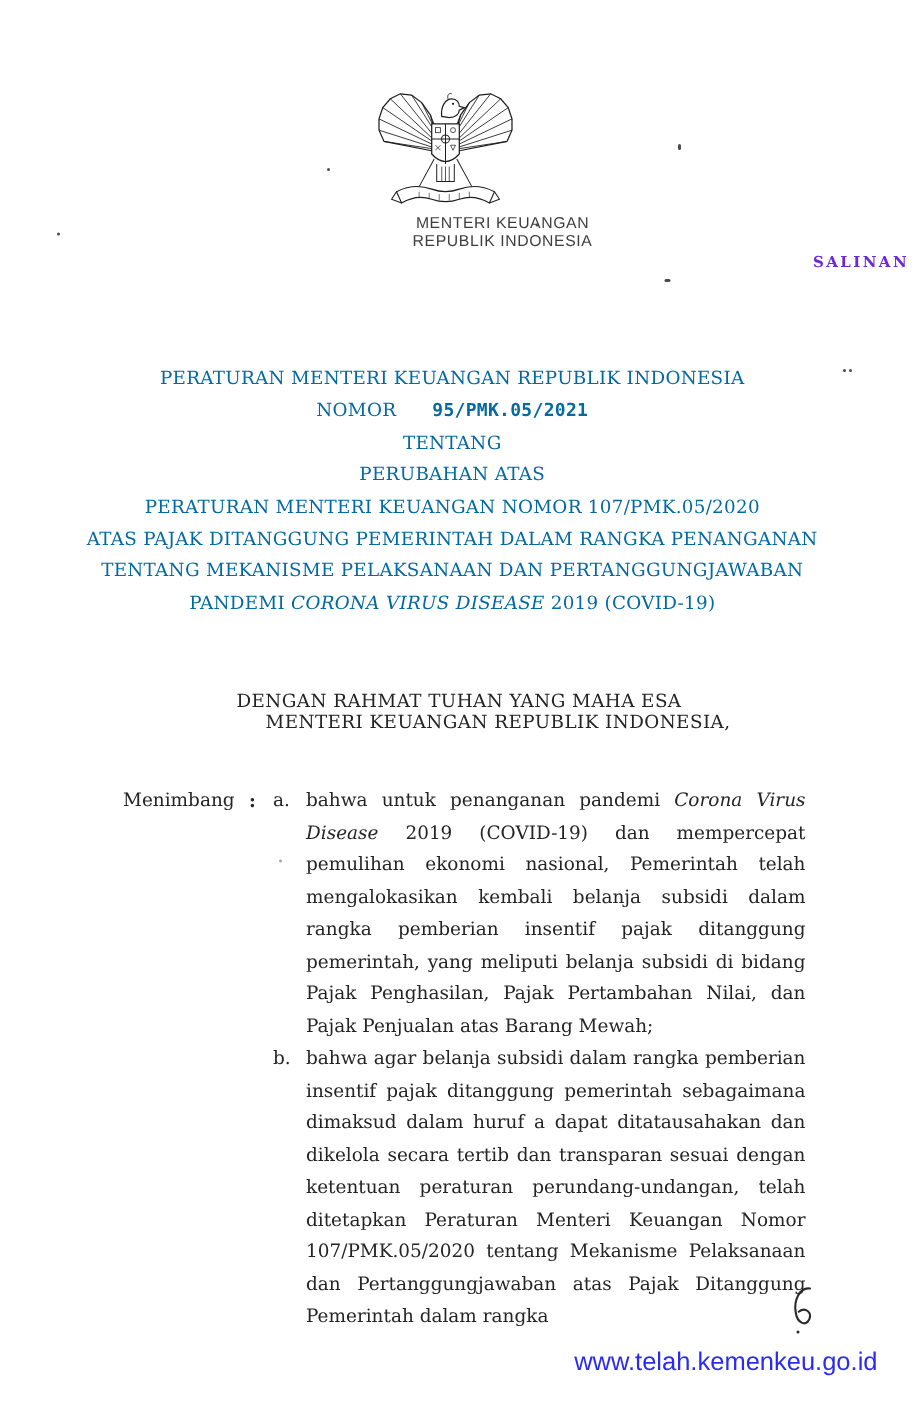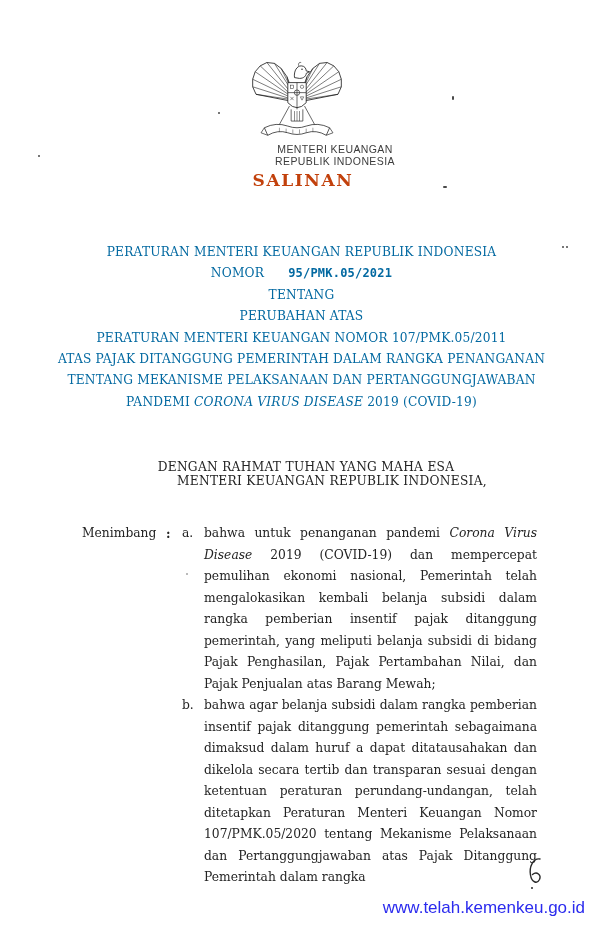--- a/index.html
+++ b/index.html
@@ -26,25 +26,25 @@
     font-family: "Liberation Sans", sans-serif;
     font-size: 10.5px;
     line-height: 11.5px;
     color: #3d3d3d;
     letter-spacing: 0.4px;
     margin-left: 38px;
   }
   .salinan {
     position: absolute;
     top: 170px; left: 0; width: 606px;
-    text-align: center;
+    text-align: right;
     font-weight: bold;
-    font-size: 17px;
+    font-size: 10px;
     letter-spacing: 1.6px;
-    color: #c2410c;
+    color: #6d28d9;
   }
 
   
   .title-block {
     position: absolute;
     top: 242px; left: 0; width: 603px;
     text-align: center;
     font-size: 12.2px;
     line-height: 21.4px;
     letter-spacing: 0.2px;
@@ -161,21 +161,21 @@
 
   <div class="salinan">SALINAN</div>
 
   <div class="title-block">
     <div>PERATURAN MENTERI KEUANGAN REPUBLIK INDONESIA</div>
     <div>
       <span>NOMOR</span><span class="nomor-gap"></span><span class="mono">95/PMK.05/2021</span>
     </div>
     <div>TENTANG</div>
     <div>PERUBAHAN ATAS</div>
-    <div>PERATURAN MENTERI KEUANGAN NOMOR 107/PMK.05/2011</div>
+    <div>PERATURAN MENTERI KEUANGAN NOMOR 107/PMK.05/2020</div>
     <div>ATAS PAJAK DITANGGUNG PEMERINTAH DALAM RANGKA PENANGANAN</div>
     <div>TENTANG MEKANISME PELAKSANAAN DAN PERTANGGUNGJAWABAN</div>
     <div>
       <span>PANDEMI </span><span class="it">CORONA VIRUS DISEASE</span><span> 2019 (COVID-19)</span>
     </div>
   </div>
 
   <div class="invocation">DENGAN RAHMAT TUHAN YANG MAHA ESA</div>
   <div class="issuer">MENTERI KEUANGAN REPUBLIK INDONESIA,</div>
 

